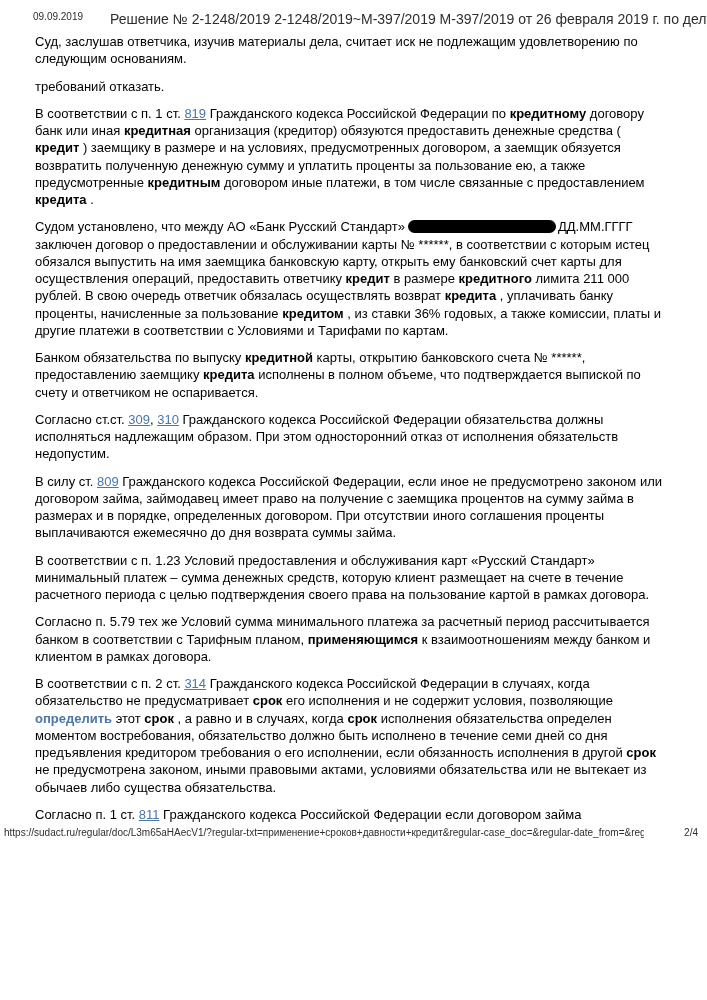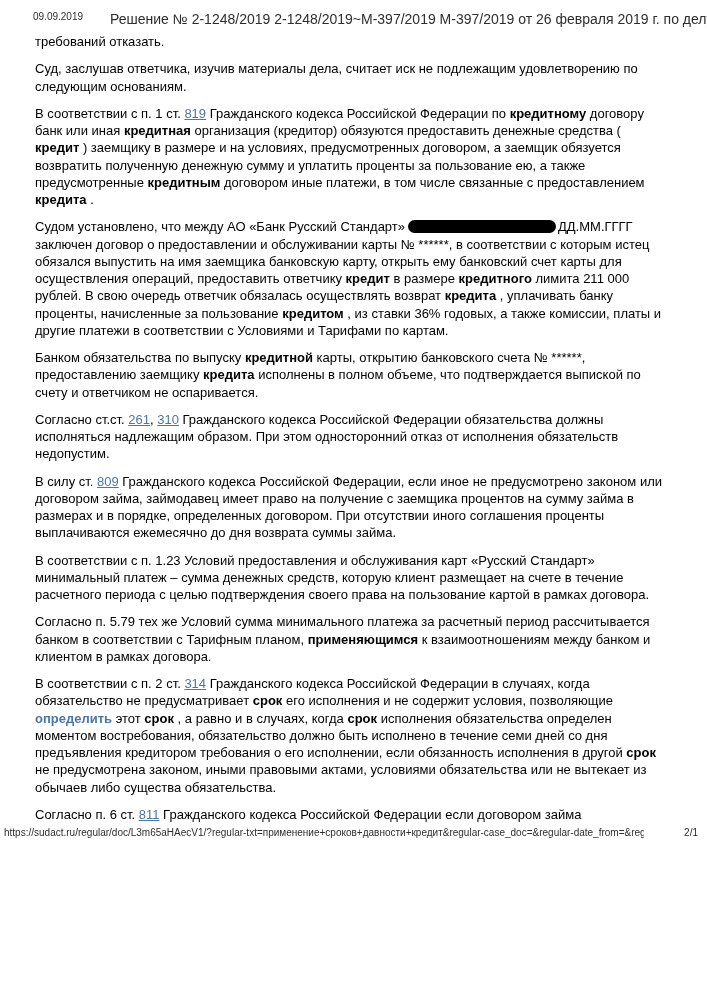--- a/index.html
+++ b/index.html
@@ -31,31 +31,31 @@
 <body>
 
 <div class="page">
 
   <div class="print-header">
     <span class="header-date">09.09.2019</span>
     <div class="header-title">Решение № 2-1248/2019 2-1248/2019~М-397/2019 М-397/2019 от 26 февраля 2019 г. по делу № 2-1248/2019 :: СудАкт.ру</div>
   </div>
 
   <div class="content">
+      <p class="para"><span>Суд, заслушав ответчика, изучив материалы дела, считает иск не подлежащим удовлетворению по следующим основаниям.</span></p>
       <p class="para"><span>требований отказать.</span></p>
-      <p class="para"><span>Суд, заслушав ответчика, изучив материалы дела, считает иск не подлежащим удовлетворению по следующим основаниям.</span></p>
       <p class="para"><span>В соответствии с п. 1 ст. </span><a class="link" href="#">819</a><span> Гражданского кодекса Российской Федерации по </span><b>кредитному</b><span> договору банк или иная </span><b>кредитная</b><span> организация (кредитор) обязуются предоставить денежные средства ( </span><b>кредит</b><span> ) заемщику в размере и на условиях, предусмотренных договором, а заемщик обязуется возвратить полученную денежную сумму и уплатить проценты за пользование ею, а также предусмотренные </span><b>кредитным</b><span> договором иные платежи, в том числе связанные с предоставлением </span><b>кредита</b><span> .</span></p>
       <p class="para"><span>Судом установлено, что между АО «Банк Русский Стандарт»</span><span class="redaction" style="width: 148px;"></span><span>ДД.ММ.ГГГГ заключен договор о предоставлении и обслуживании карты № ******, в соответствии с которым истец обязался выпустить на имя заемщика банковскую карту, открыть ему банковский счет карты для осуществления операций, предоставить ответчику </span><b>кредит</b><span> в размере </span><b>кредитного</b><span> лимита 211 000 рублей. В свою очередь ответчик обязалась осуществлять возврат </span><b>кредита</b><span> , уплачивать банку проценты, начисленные за пользование </span><b>кредитом</b><span> , из ставки 36% годовых, а также комиссии, платы и другие платежи в соответствии с Условиями и Тарифами по картам.</span></p>
       <p class="para"><span>Банком обязательства по выпуску </span><b>кредитной</b><span> карты, открытию банковского счета № ******, предоставлению заемщику </span><b>кредита</b><span> исполнены в полном объеме, что подтверждается выпиской по счету и ответчиком не оспаривается.</span></p>
-      <p class="para"><span>Согласно ст.ст. </span><a class="link" href="#">261</a><span>, </span><a class="link" href="#">310</a><span> Гражданского кодекса Российской Федерации обязательства должны исполняться надлежащим образом. При этом односторонний отказ от исполнения обязательств недопустим.</span></p>
+      <p class="para"><span>Согласно ст.ст. </span><a class="link" href="#">309</a><span>, </span><a class="link" href="#">310</a><span> Гражданского кодекса Российской Федерации обязательства должны исполняться надлежащим образом. При этом односторонний отказ от исполнения обязательств недопустим.</span></p>
       <p class="para"><span>В силу ст. </span><a class="link" href="#">809</a><span> Гражданского кодекса Российской Федерации, если иное не предусмотрено законом или договором займа, займодавец имеет право на получение с заемщика процентов на сумму займа в размерах и в порядке, определенных договором. При отсутствии иного соглашения проценты выплачиваются ежемесячно до дня возврата суммы займа.</span></p>
       <p class="para"><span>В соответствии с п. 1.23 Условий предоставления и обслуживания карт «Русский Стандарт» минимальный платеж – сумма денежных средств, которую клиент размещает на счете в течение расчетного периода с целью подтверждения своего права на пользование картой в рамках договора.</span></p>
       <p class="para"><span>Согласно п. 5.79 тех же Условий сумма минимального платежа за расчетный период рассчитывается банком в соответствии с Тарифным планом, </span><b>применяющимся</b><span> к взаимоотношениям между банком и клиентом в рамках договора.</span></p>
       <p class="para"><span>В соответствии с п. 2 ст. </span><a class="link" href="#">314</a><span> Гражданского кодекса Российской Федерации в случаях, когда обязательство не предусматривает </span><b>срок</b><span> его исполнения и не содержит условия, позволяющие </span><a class="link plain" href="#">определить</a><span> этот </span><b>срок</b><span> , а равно и в случаях, когда </span><b>срок</b><span> исполнения обязательства определен моментом востребования, обязательство должно быть исполнено в течение семи дней со дня предъявления кредитором требования о его исполнении, если обязанность исполнения в другой </span><b>срок</b><span> не предусмотрена законом, иными правовыми актами, условиями обязательства или не вытекает из обычаев либо существа обязательства.</span></p>
-      <p class="para"><span>Согласно п. 6 ст. </span><a class="link" href="#">811</a><span> Гражданского кодекса Российской Федерации если договором займа</span></p>
+      <p class="para"><span>Согласно п. 1 ст. </span><a class="link" href="#">811</a><span> Гражданского кодекса Российской Федерации если договором займа</span></p>
     </div>
 
   <div class="print-footer">
     <span class="footer-url">https://sudact.ru/regular/doc/L3m65aHAecV1/?regular-txt=применение+сроков+давности+кредит&amp;regular-case_doc=&amp;regular-date_from=&amp;reg…</span>
-    <span class="footer-page">2/1</span>
+    <span class="footer-page">2/4</span>
   </div>
 
 </div>
 
 </body></html>

